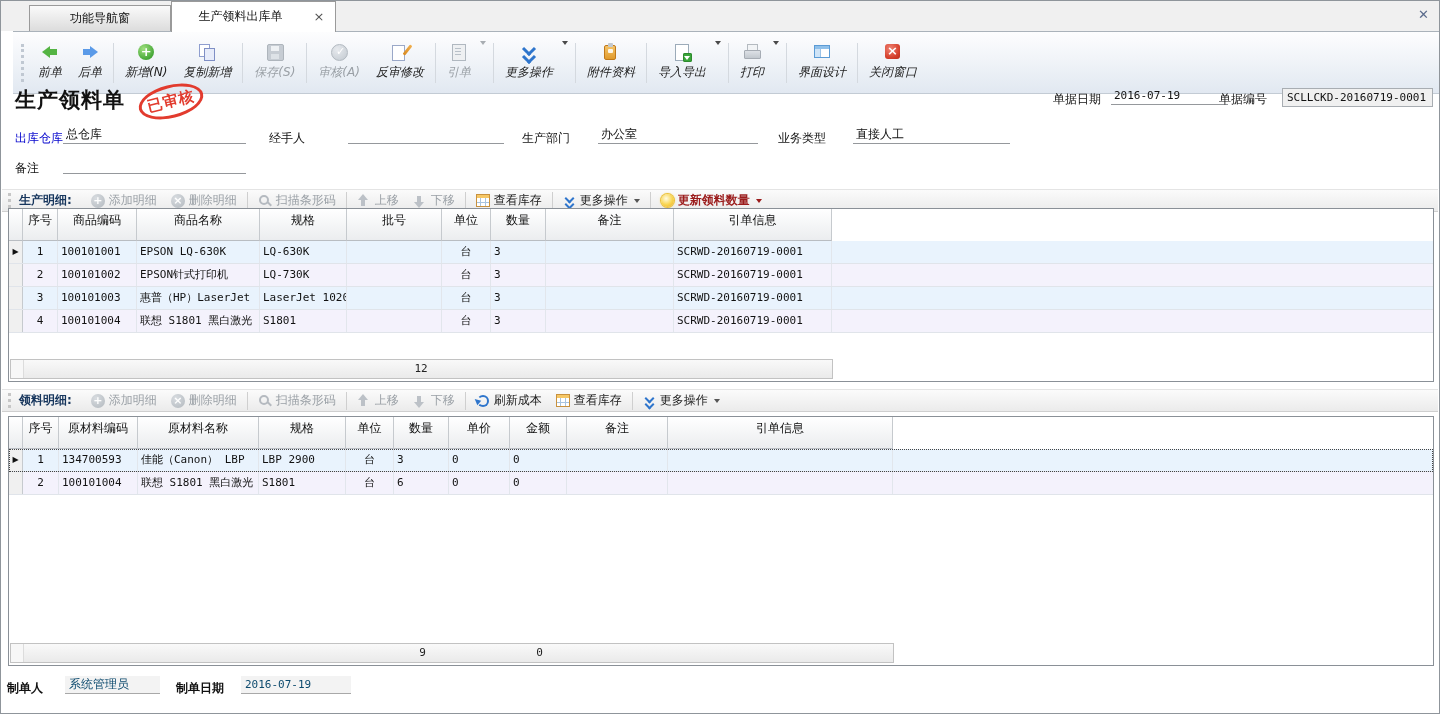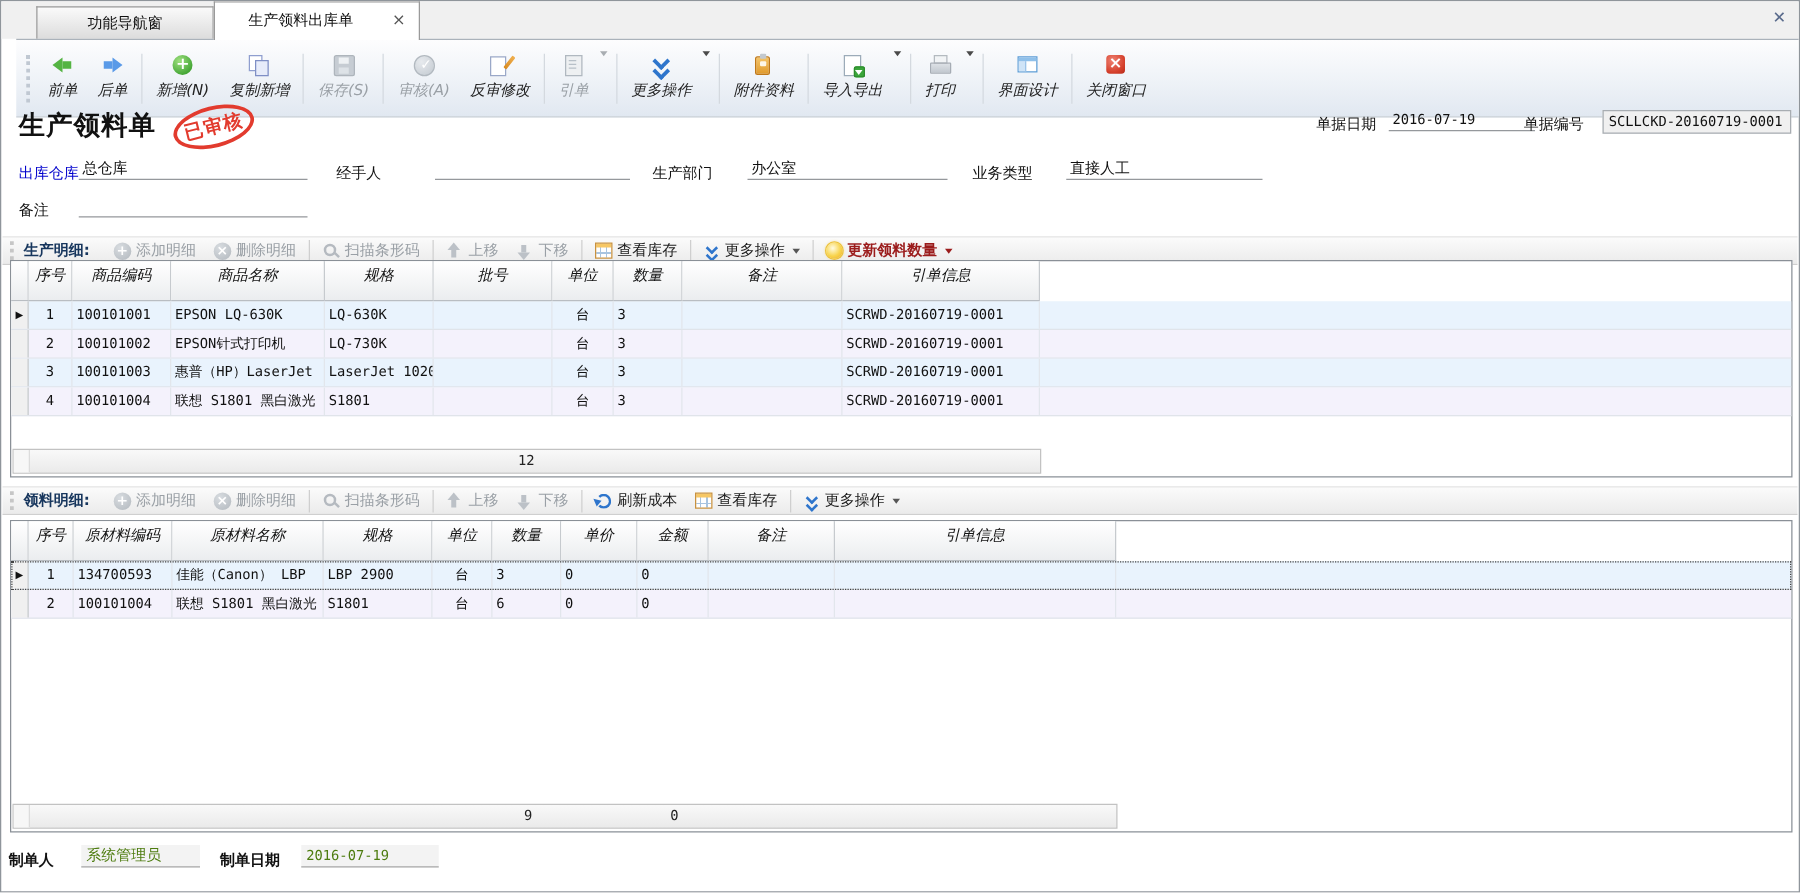--- a/index.html
+++ b/index.html
@@ -112,40 +112,40 @@
   .si-more{width:13px;height:14px;}
   .si-more::before,.si-more::after{content:"";position:absolute;left:3px;width:5px;height:5px;
     border-right:2px solid #2e75cc;border-bottom:2px solid #2e75cc;transform:rotate(45deg);}
   .si-more::before{top:1px;}.si-more::after{top:7px;}
   .si-sun{width:13px;height:13px;border-radius:50%;
     background:radial-gradient(circle at 40% 35%,#fffbe2,#f8d44c 55%,#edaa2c);
     box-shadow:0 0 0 1px #ecc23c,0 0 3px #f0c850;}
   
   .gridbox{position:absolute;left:7px;box-sizing:border-box;background:#fff;border:1px solid #8a9097;}
   .grow{display:flex;height:22px;border-bottom:1px solid #e0e4ea;}
-  .ghead{display:flex;height:32px;font-style:italic;}
+  .ghead{display:flex;height:32px;}
   .gcell{box-sizing:border-box;border-right:1px solid #e2e6ec;padding:0 3px;line-height:21px;
     font-family:"DejaVu Sans Mono","DejaVu Sans",monospace;font-size:11px;white-space:nowrap;overflow:hidden;flex:none;}
   .ghead .gcell{font-family:"DejaVu Sans","Liberation Sans",sans-serif;font-size:12px;text-align:center;
     line-height:22px;background:linear-gradient(#ffffff,#ebedef);border-right:1px solid #c6cace;
     border-bottom:1px solid #b9bdc2;padding:0;overflow:hidden;}
   .gsel{width:14px;flex:none;box-sizing:border-box;background:#f0f0f0;border-right:1px solid #c6cace;}
   .ghead .gsel{background:linear-gradient(#ffffff,#ebedef);border-bottom:1px solid #b9bdc2;}
   .rowblue{background:#e9f3fd;}
   .rowpurple{background:#f4f2fc;}
   .grow.sel{outline:1px dotted #444;outline-offset:-1px;}
   .rowarrow{font-size:8px;line-height:21px;text-align:center;color:#111;}
   .sumbar{position:absolute;left:1px;bottom:2px;height:20px;box-sizing:border-box;
     background:linear-gradient(#f9f9f9,#eaeaea);border:1px solid #c2c2c2;}
   .sumnotch{position:absolute;left:0;top:0;width:12px;height:100%;background:#f7f7f7;border-right:1px solid #dcdcdc;}
   .sumval{position:absolute;top:2px;text-align:center;font-family:"DejaVu Sans Mono","Liberation Mono",monospace;font-size:11px;color:#222;}
   
   .foot-label{position:absolute;font-weight:bold;white-space:nowrap;}
   .foot-field{position:absolute;height:18px;line-height:17px;background:#f3f3f3;border-bottom:1px solid #a8a8a8;
-    color:#4d7c0f;padding-left:4px;box-sizing:border-box;white-space:nowrap;}
+    color:#0c4a6e;padding-left:4px;box-sizing:border-box;white-space:nowrap;}
 </style>
 </head>
 <body>
 
 <div class="window">
 
   <div class="tabstrip">
     <div class="tab tab-nav">功能导航窗</div>
     <div class="tab tab-doc">
       <span>生产领料出库单</span>

